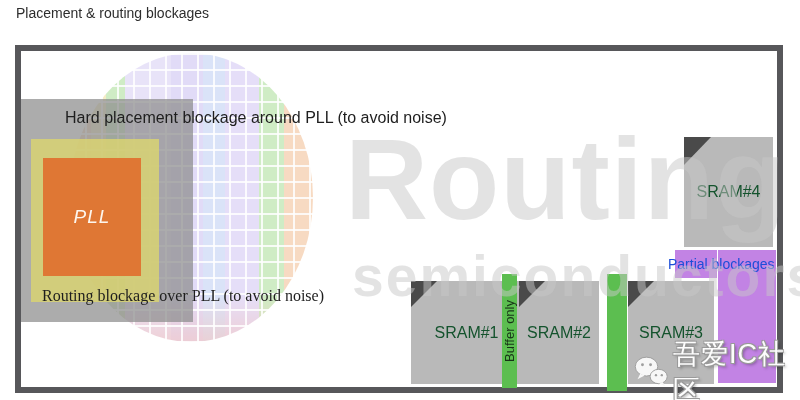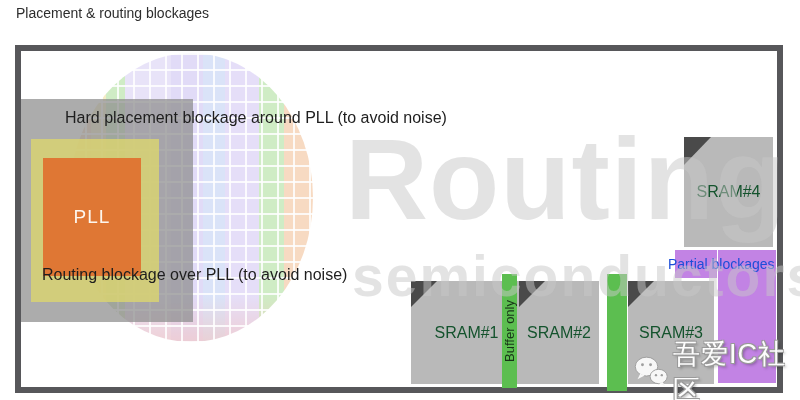--- a/index.html
+++ b/index.html
@@ -20,25 +20,25 @@
       linear-gradient(to bottom, rgba(255,255,255,0) 0 84%, rgba(235,110,90,.55) 100%),
       linear-gradient(to right,
         #eda86f 0 9%, #e8d27a 9% 15%, #8fd276 15% 23%, #c9bdf0 23% 42%,
         #b9aaee 42% 55%, #a9bdf0 55% 64%, #c3b3f0 64% 78%, #8fd276 78% 88%, #eda86f 88% 100%);
   }
 
   .hard-blockage{position:absolute;left:21px;top:99px;width:172px;height:223px;background:rgba(140,140,140,.72);}
   .routing-blockage{position:absolute;left:31px;top:139px;width:128px;height:163px;background:rgba(218,212,112,.82);}
   .pll-box{position:absolute;left:43px;top:158px;width:98px;height:118px;background:rgba(224,110,44,.9);
            display:flex;align-items:center;justify-content:center;}
-  .pll-label{color:#fdf6ee;font-size:19px;letter-spacing:1px;}
+  .pll-label{color:#fdf6ee;font-size:19px;letter-spacing:1px;font-style:italic;}
 
   .note{position:absolute;font-size:16px;color:#1e1e1e;white-space:nowrap;z-index:6;}
   .note.hard{left:42px;top:109px;margin-left:23px;}
-  .note.routing{left:42px;top:266px;}
+  .note.routing{left:42px;top:287px;font-family:Liberation Serif, serif;}
 
   .sram{position:absolute;background:#b9b9b9;display:flex;align-items:center;justify-content:center;z-index:5;}
   .sram .corner{position:absolute;left:0;top:0;width:0;height:0;
                 border-top:26px solid #4a4a4a;border-right:26px solid transparent;}
   .sram .lbl{font-size:16px;color:#14532d;}
   .sram1{left:411px;top:281px;width:111px;height:103px;}
   .sram2{left:519px;top:281px;width:80px;height:103px;}
   .sram3{left:628px;top:281px;width:86px;height:103px;}
   .sram4{left:684px;top:137px;width:89px;height:110px;}
   .sram4 .corner{border-top-width:28px;border-right-width:27px;}

